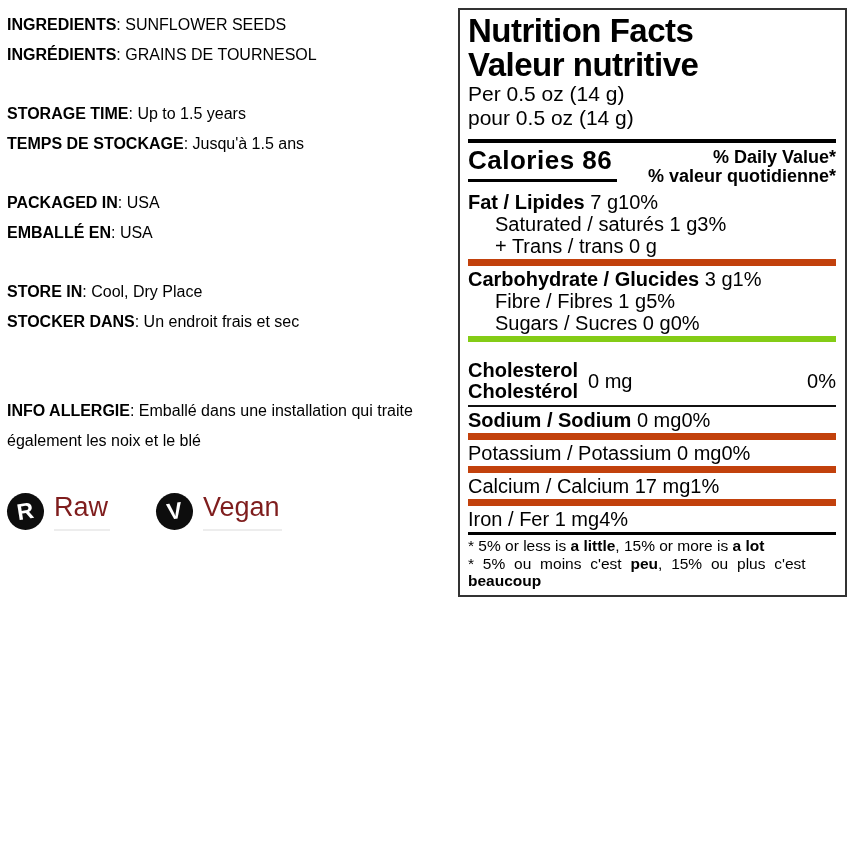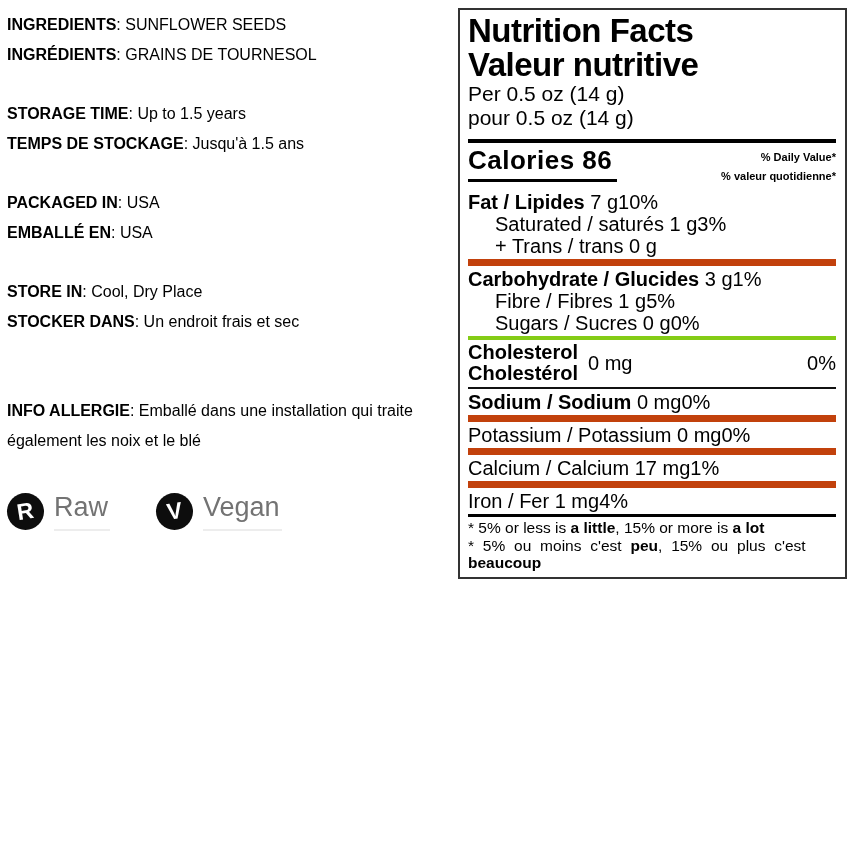--- a/index.html
+++ b/index.html
@@ -17,46 +17,46 @@
 
   
   .badges { display:flex; align-items:center; margin-top:36px; }
   .badge { display:flex; align-items:center; margin-right:46px; }
   .badge-circle {
     width:37px; height:37px; border-radius:50%; background:#0d0d0d;
     display:flex; align-items:center; justify-content:center;
     margin-right:10px; flex:0 0 auto;
   }
   .badge-letter { color:#fff; font-weight:bold; font-size:23px; transform:rotate(-9deg); }
-  .badge-label { font-size:27px; color:#737373; border-bottom:2px solid #ededed; padding:0 2px 6px 0; }
+  .badge-label { font-size:27px; color:#7f1d1d; border-bottom:2px solid #ededed; padding:0 2px 6px 0; }
 
   
   .nf-panel {
     position:absolute; left:458px; top:8px; width:389px; box-sizing:border-box;
     border:2px solid #333; background:#fff; padding:4px 9px 5px 8px;
   }
   .nf-title { font-size:33px; line-height:34px; font-weight:bold; letter-spacing:-0.5px; }
   .nf-serving { font-size:21px; line-height:24px; }
   .nf-bar { height:4px; background:#000; margin:9px 0 2px 0; }
   .nf-bar2 { height:3px; background:#000; margin:2px 0 2px 0; }
 
   .nf-cal-row { display:flex; justify-content:space-between; align-items:flex-start; margin:2px 0 5px 0; }
   .nf-calories { font-size:26px; font-weight:bold; letter-spacing:0.5px;
                  border-bottom:3px solid #000; padding:0 5px 3px 0; display:inline-block; }
-  .nf-dv-head { text-align:right; font-weight:bold; font-size:11px; line-height:19px; padding-top:3px; }
+  .nf-dv-head { text-align:right; font-weight:bold; font-size:18px; line-height:19px; padding-top:3px; }
 
   .nf-row { display:flex; font-size:20px; line-height:22px; }
   .nf-row .lab { white-space:nowrap; }
   .nf-row .dv { white-space:nowrap; }
   .b { font-weight:bold; }
   .indent { padding-left:27px; }
   .r1 { border-top:7px solid #c2410c; margin-top:2px; padding-top:2px; }
   .r2 { border-top:2px solid #111; margin-top:3px; padding-top:2px; }
 
-  .nf-chol { display:flex; font-size:20px; border-top:4px solid #84cc16; margin-top:2px; padding-top:2px; }
+  .nf-chol { display:flex; font-size:20px; border-top:6px solid #84cc16; margin-top:2px; padding-top:18px; }
   .chol-labels { font-weight:bold; line-height:21px; }
   .chol-val { margin-left:10px; align-self:center; }
   .chol-dv { margin-left:auto; align-self:center; }
 
   .footnote { font-size:15.5px; line-height:17.5px; margin-top:2px; }
   .fn-fr { word-spacing:4.5px; }
 </style>
 </head>
 <body>
 

